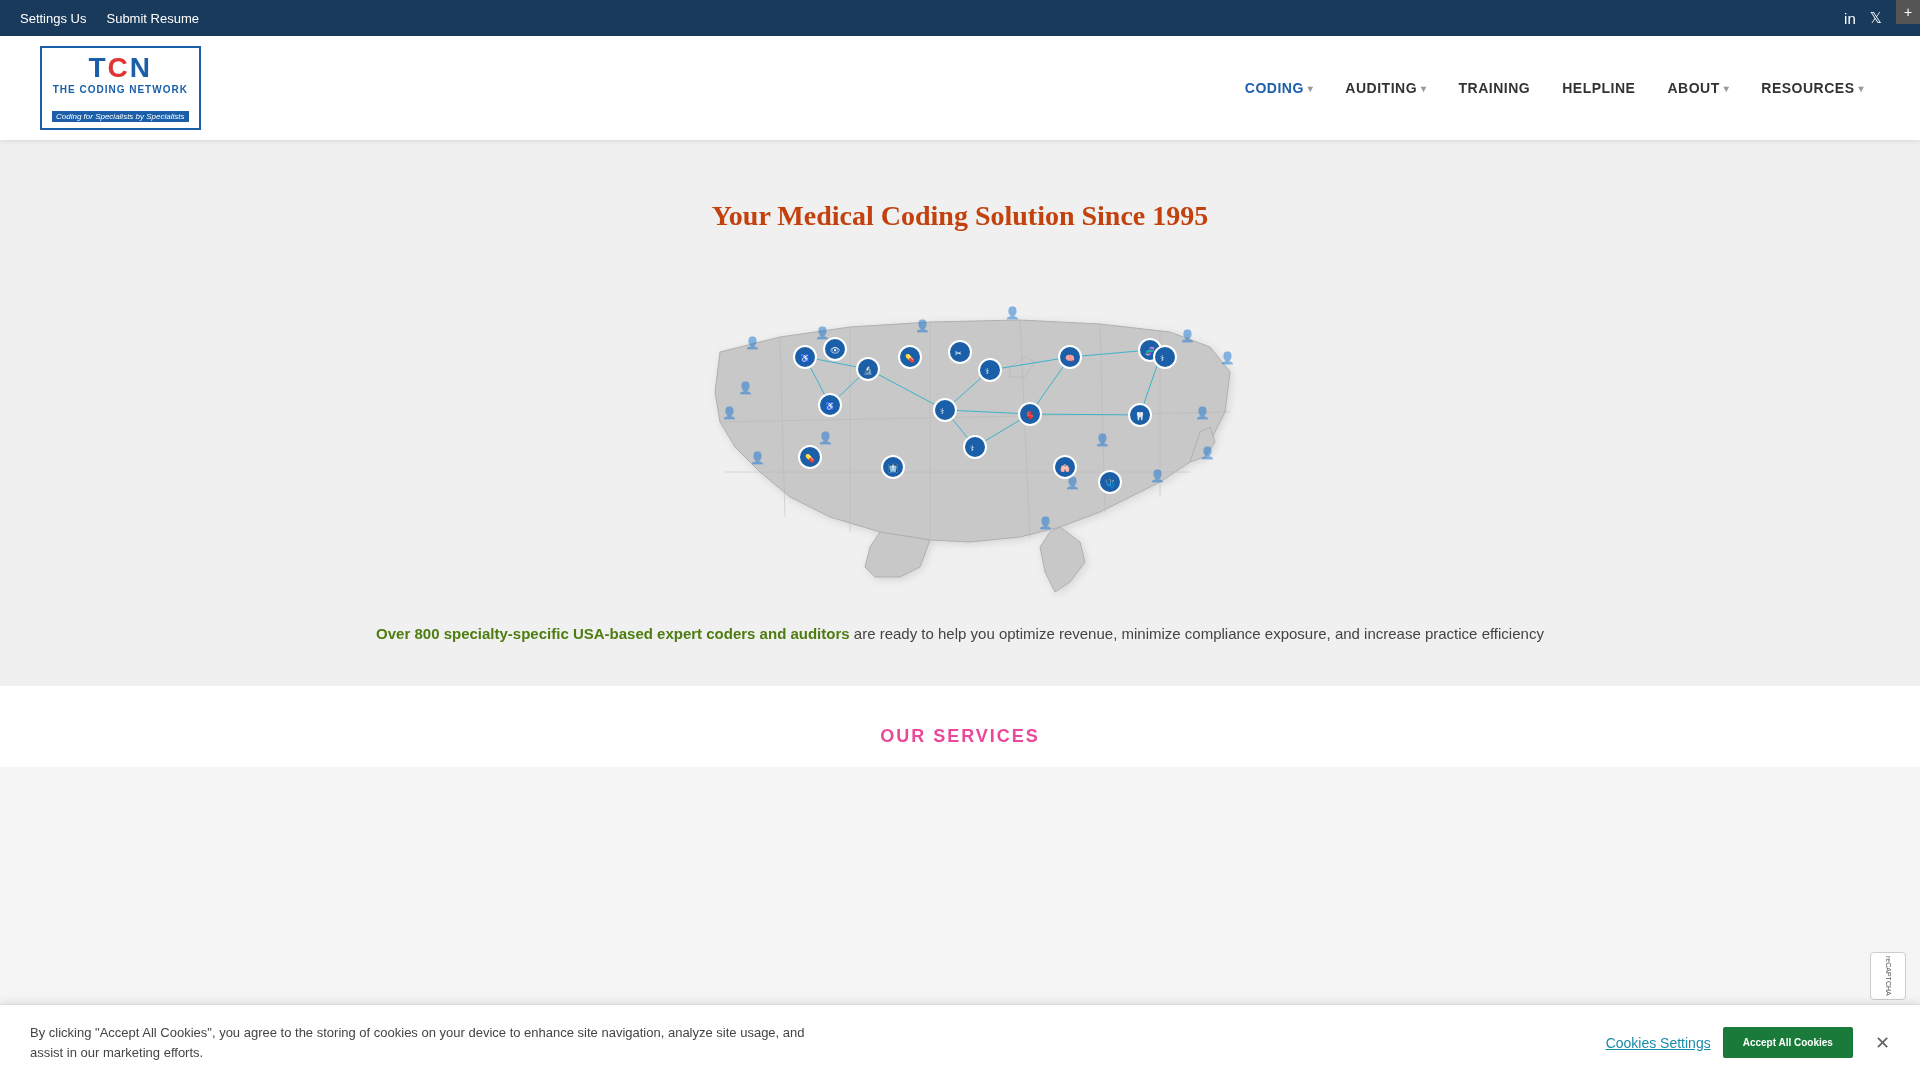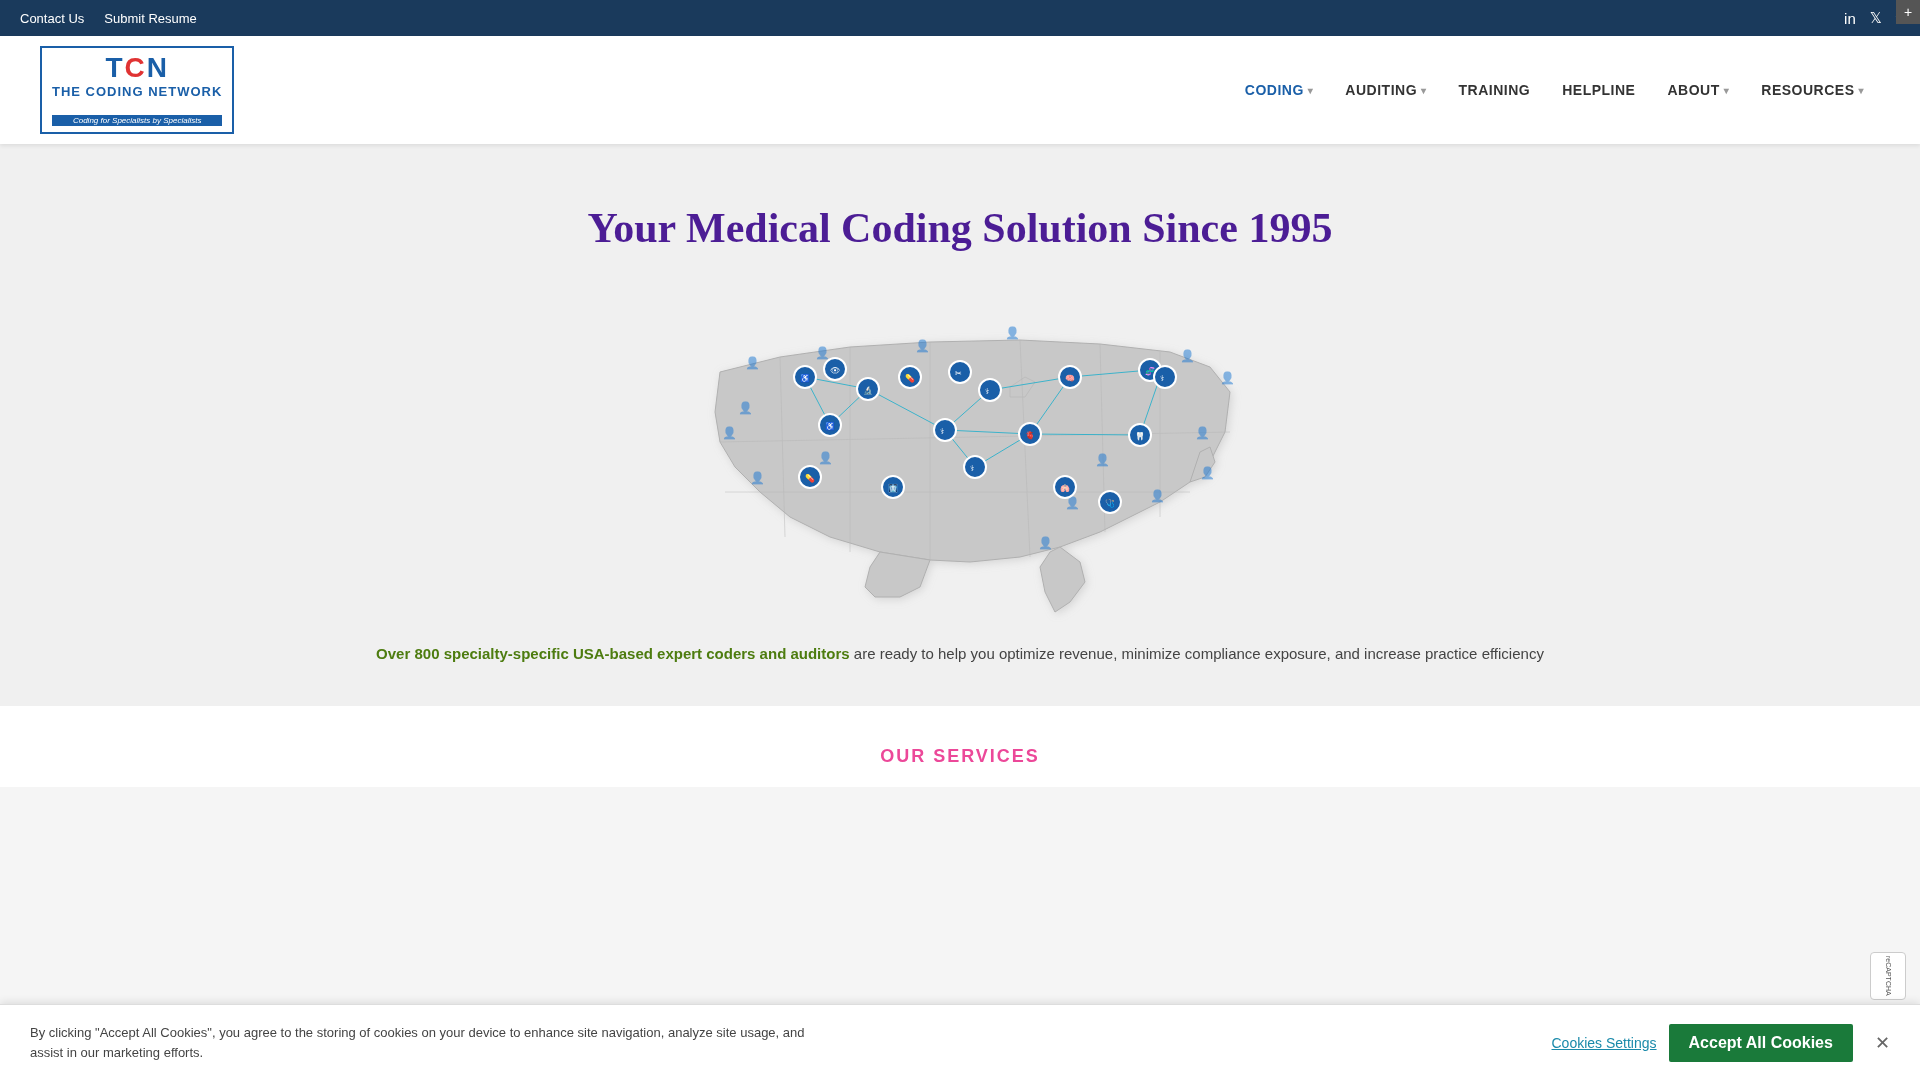--- a/index.html
+++ b/index.html
@@ -65,21 +65,21 @@
       font-size: 28px;
       font-weight: 900;
       color: #1a5fa8;
       letter-spacing: 2px;
       line-height: 1;
     }
     .logo-tcn span.t { color: #1a5fa8; }
     .logo-tcn span.c { color: #e03333; }
     .logo-tcn span.n { color: #1a5fa8; }
     .logo-sub1 {
-      font-size: 13px;
+      font-size: 10px;
       color: #1a5fa8;
       font-weight: bold;
       letter-spacing: 1px;
       text-transform: uppercase;
       display: block;
       margin-top: 2px;
     }
     .logo-sub2 {
       font-size: 8px;
       color: #fff;
@@ -115,23 +115,23 @@
       color: #999;
     }
 
     
     .hero {
       background: #f0f0f0;
       text-align: center;
       padding: 60px 20px 40px;
     }
     .hero h1 {
-      font-size: 42px;
+      font-size: 28px;
       font-weight: 700;
-      color: #4c1d95;
+      color: #c2410c;
       margin-bottom: 20px;
       font-family: Georgia, serif;
     }
     .hero-link {
       font-size: 18px;
       color: #1a8aaa;
       text-decoration: none;
       font-style: italic;
       font-family: Georgia, serif;
     }
@@ -215,21 +215,21 @@
       color: #1a8aaa;
       font-size: 14px;
       cursor: pointer;
       text-decoration: underline;
     }
     .accept-cookies-btn {
       background: #1a7a3a;
       color: #fff;
       border: none;
       padding: 10px 20px;
-      font-size: 16px;
+      font-size: 10px;
       font-weight: 600;
       cursor: pointer;
       border-radius: 2px;
     }
     .cookie-close-btn {
       background: none;
       border: none;
       font-size: 18px;
       cursor: pointer;
       color: #666;
@@ -252,21 +252,21 @@
       font-size: 8px;
       color: #aaa;
       z-index: 9998;
     }
   </style>
 </head>
 <body>
 
 <div class="top-bar" style="position:relative;">
   <div class="top-bar-left">
-    <a>Contact Us</a>
+    <a>Settings Us</a>
     <a>Submit Resume</a>
   </div>
   <div class="top-bar-right">
     <a class="social-icon">in</a>
     <a class="social-icon">𝕏</a>
     <a class="social-icon">f</a>
   </div>
   <button class="expand-btn">+</button>
 </div>
 

